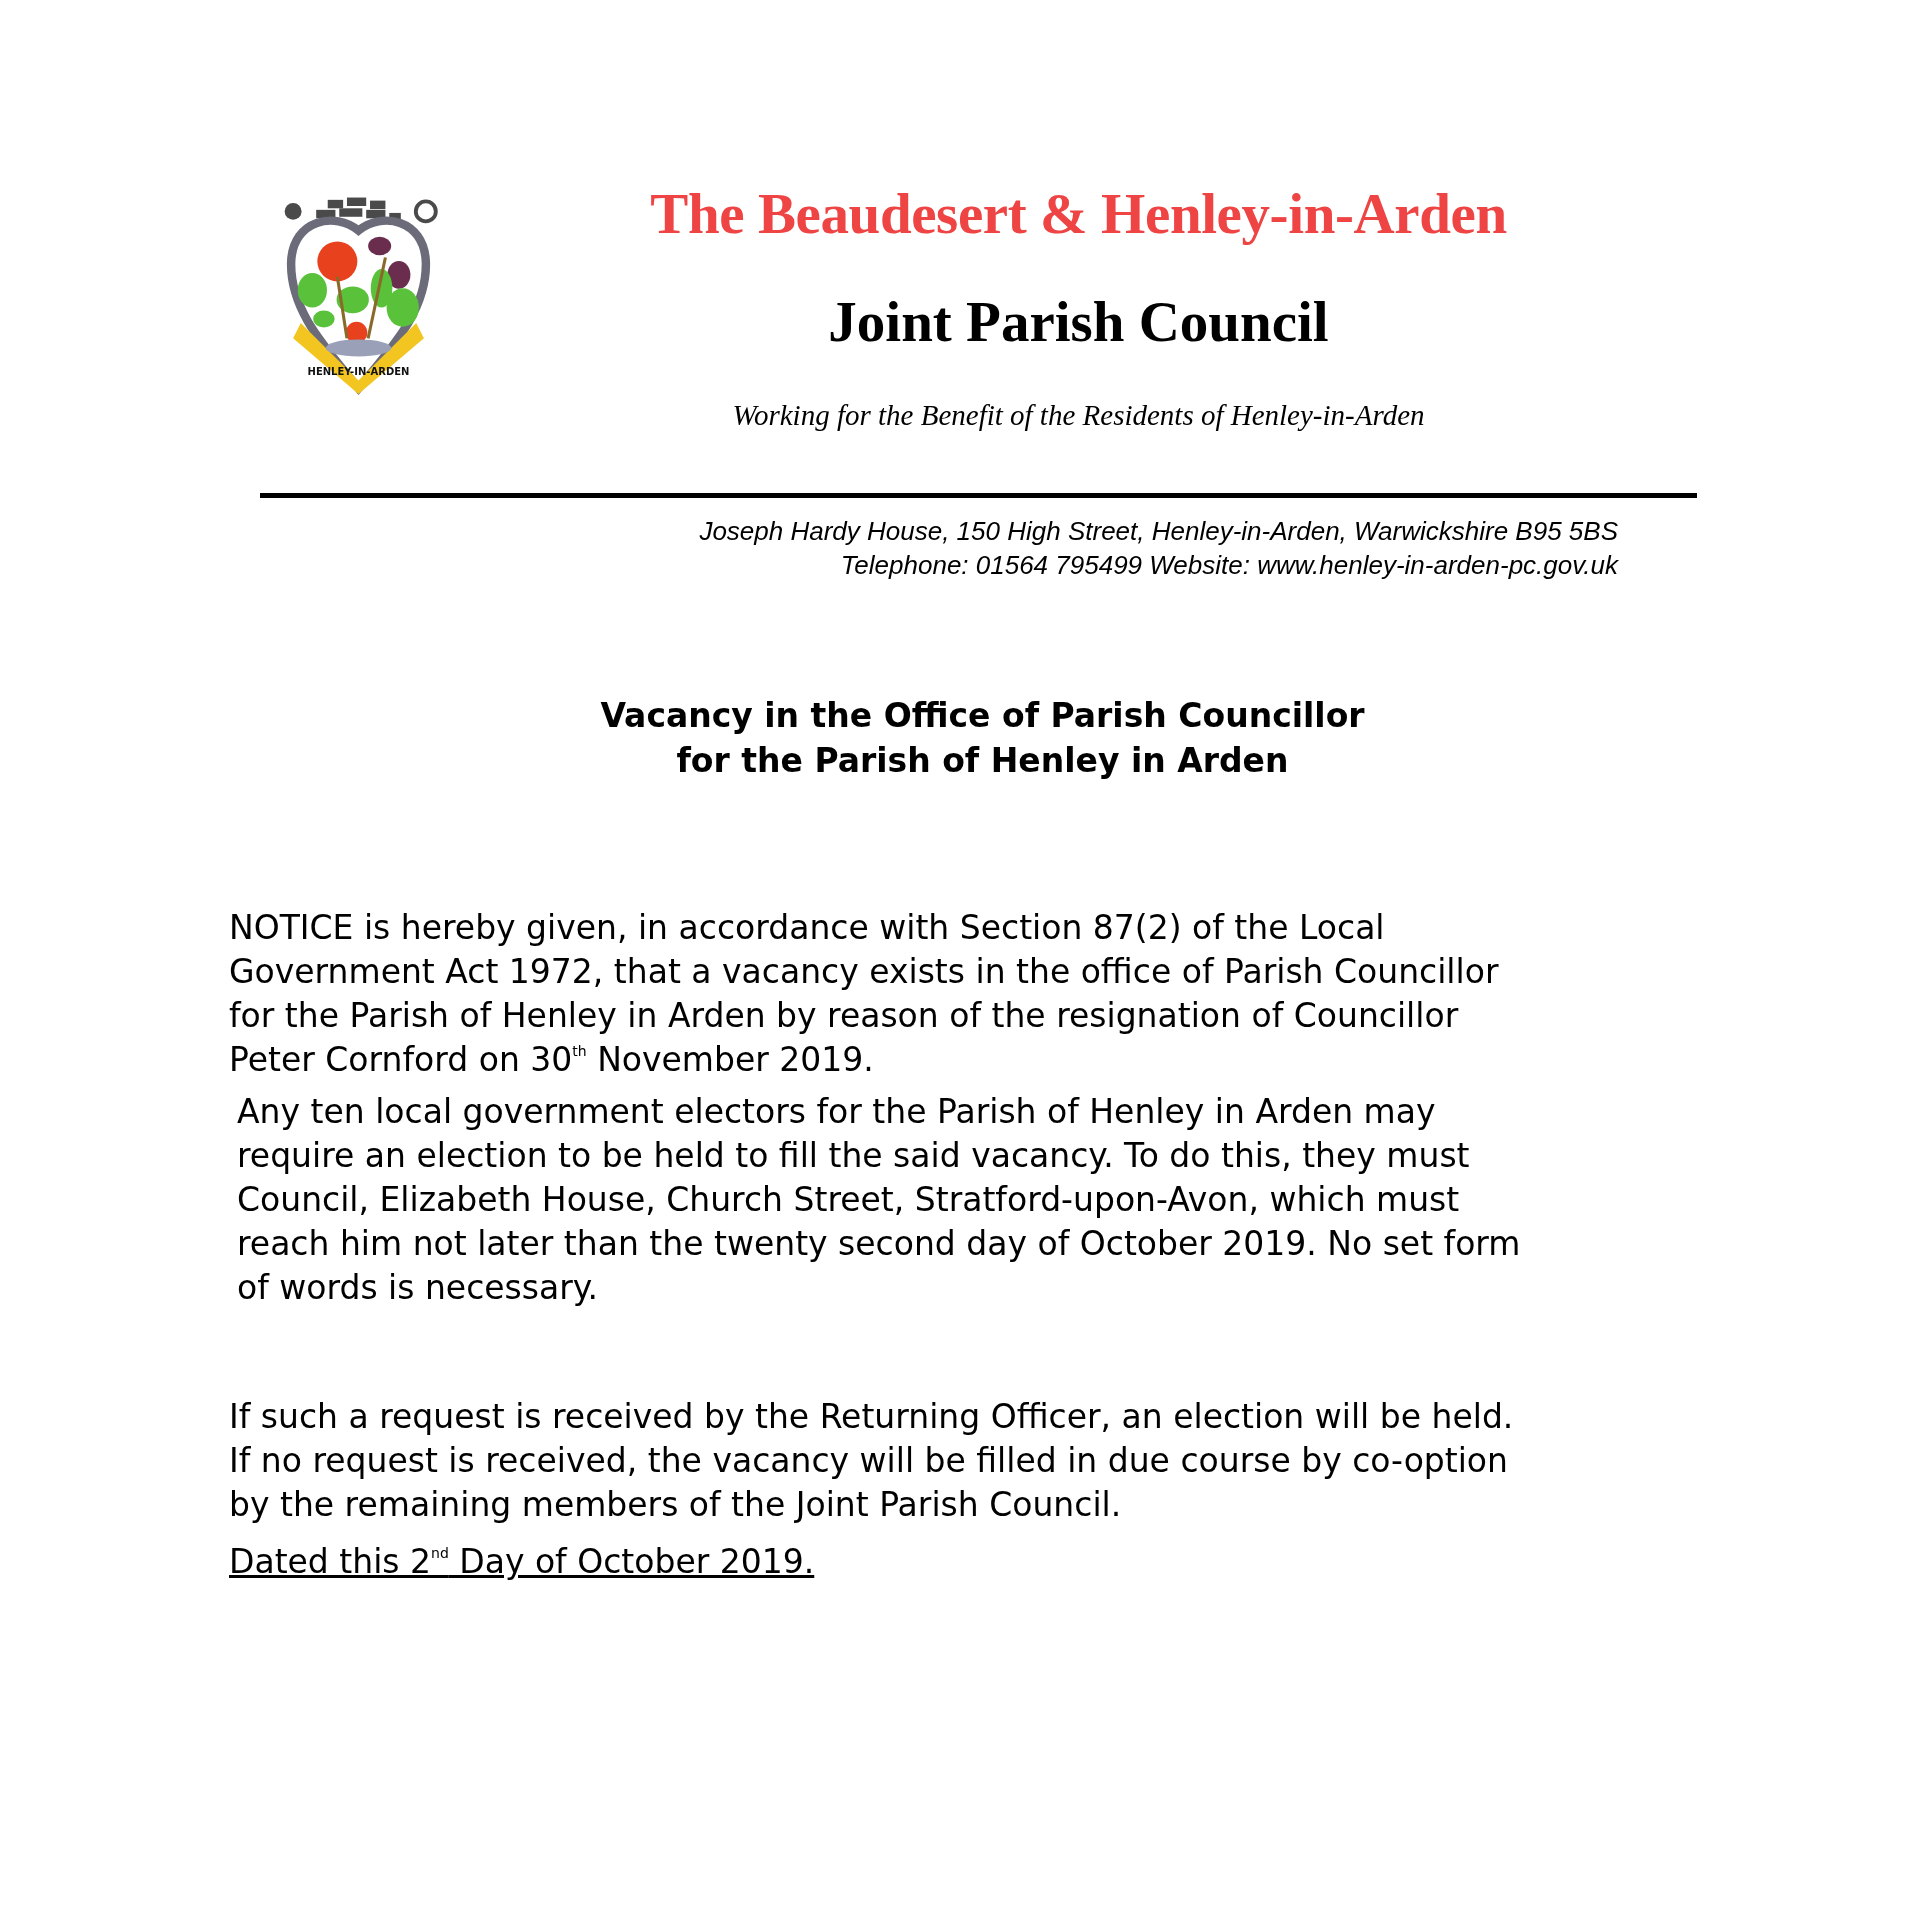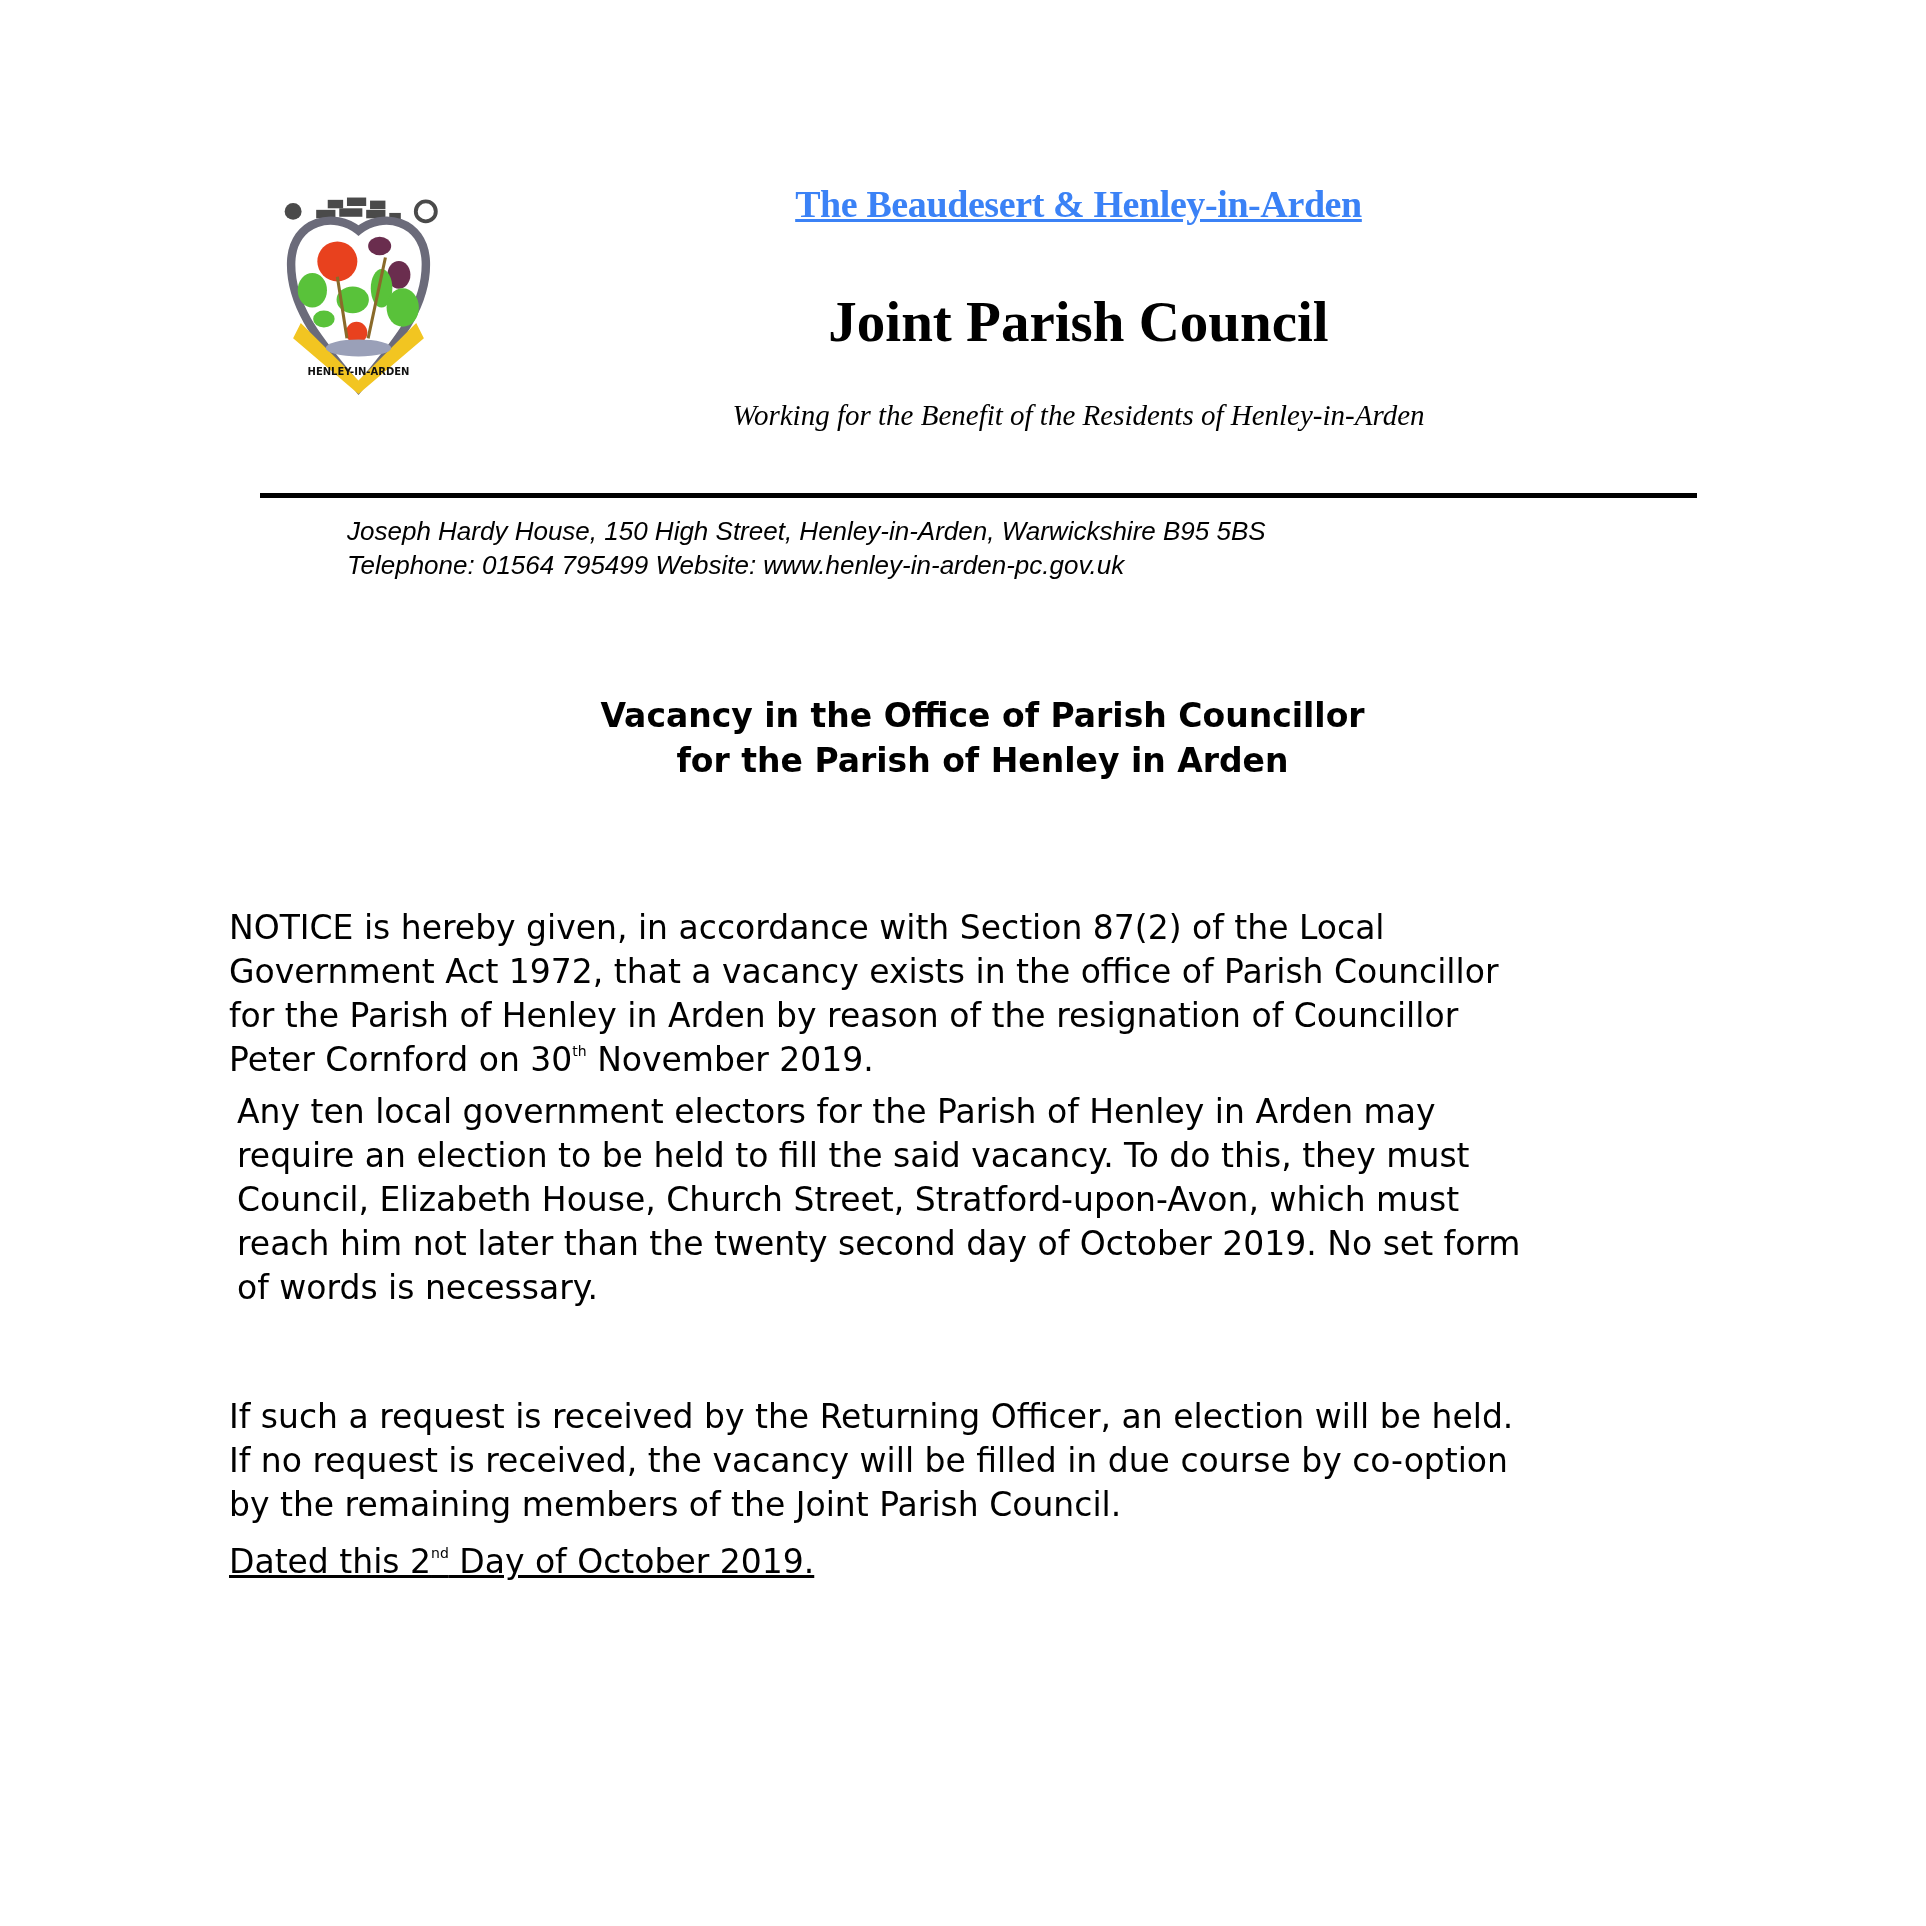--- a/index.html
+++ b/index.html
@@ -3,38 +3,38 @@
   <meta charset="utf-8">
   <style>
     html, body { margin: 0; padding: 0; background: #ffffff; }
     body { width: 1958px; height: 2667px; position: relative; overflow: hidden; }
     .page { position: absolute; left: 0; top: 0; width: 1958px; height: 2667px; background: #fff; }
 
     .crest { position: absolute; left: 270px; top: 196px; width: 177px; height: 200px; }
 
     .title1 {
       position: absolute; left: 616px; top: 185px; width: 925px; text-align: center;
-      font-family: "Liberation Serif", serif; font-weight: bold; font-size: 38px; color: #3b82f6;
-      line-height: 1; letter-spacing: -0.4px; text-decoration: underline;
+      font-family: "Liberation Serif", serif; font-weight: bold; font-size: 57px; color: #ef4444;
+      line-height: 1; letter-spacing: -0.4px;
     }
     .title2 {
       position: absolute; left: 616px; top: 293px; width: 925px; text-align: center;
       font-family: "Liberation Serif", serif; font-weight: bold; font-size: 57px; color: #000;
       line-height: 1;
     }
     .tagline {
       position: absolute; left: 616px; top: 401px; width: 925px; text-align: center;
       font-family: "Liberation Serif", serif; font-style: italic; font-size: 29px; color: #000;
       line-height: 1;
     }
     .rule {
       position: absolute; left: 260px; top: 493px; width: 1437px; height: 4.6px; background: #000;
     }
     .address {
-      position: absolute; left: 347px; top: 514px; width: 1271px; text-align: left;
+      position: absolute; left: 347px; top: 514px; width: 1271px; text-align: right;
       font-family: "Liberation Sans", sans-serif; font-style: italic; font-size: 26px; color: #000;
       line-height: 34px;
     }
     .heading {
       position: absolute; left: 347px; top: 693px; width: 1271px; text-align: center;
       font-family: "DejaVu Sans", sans-serif; font-weight: bold; font-size: 33px; color: #000;
       line-height: 45px;
     }
     .body {
       position: absolute; left: 229px; width: 1502px;

